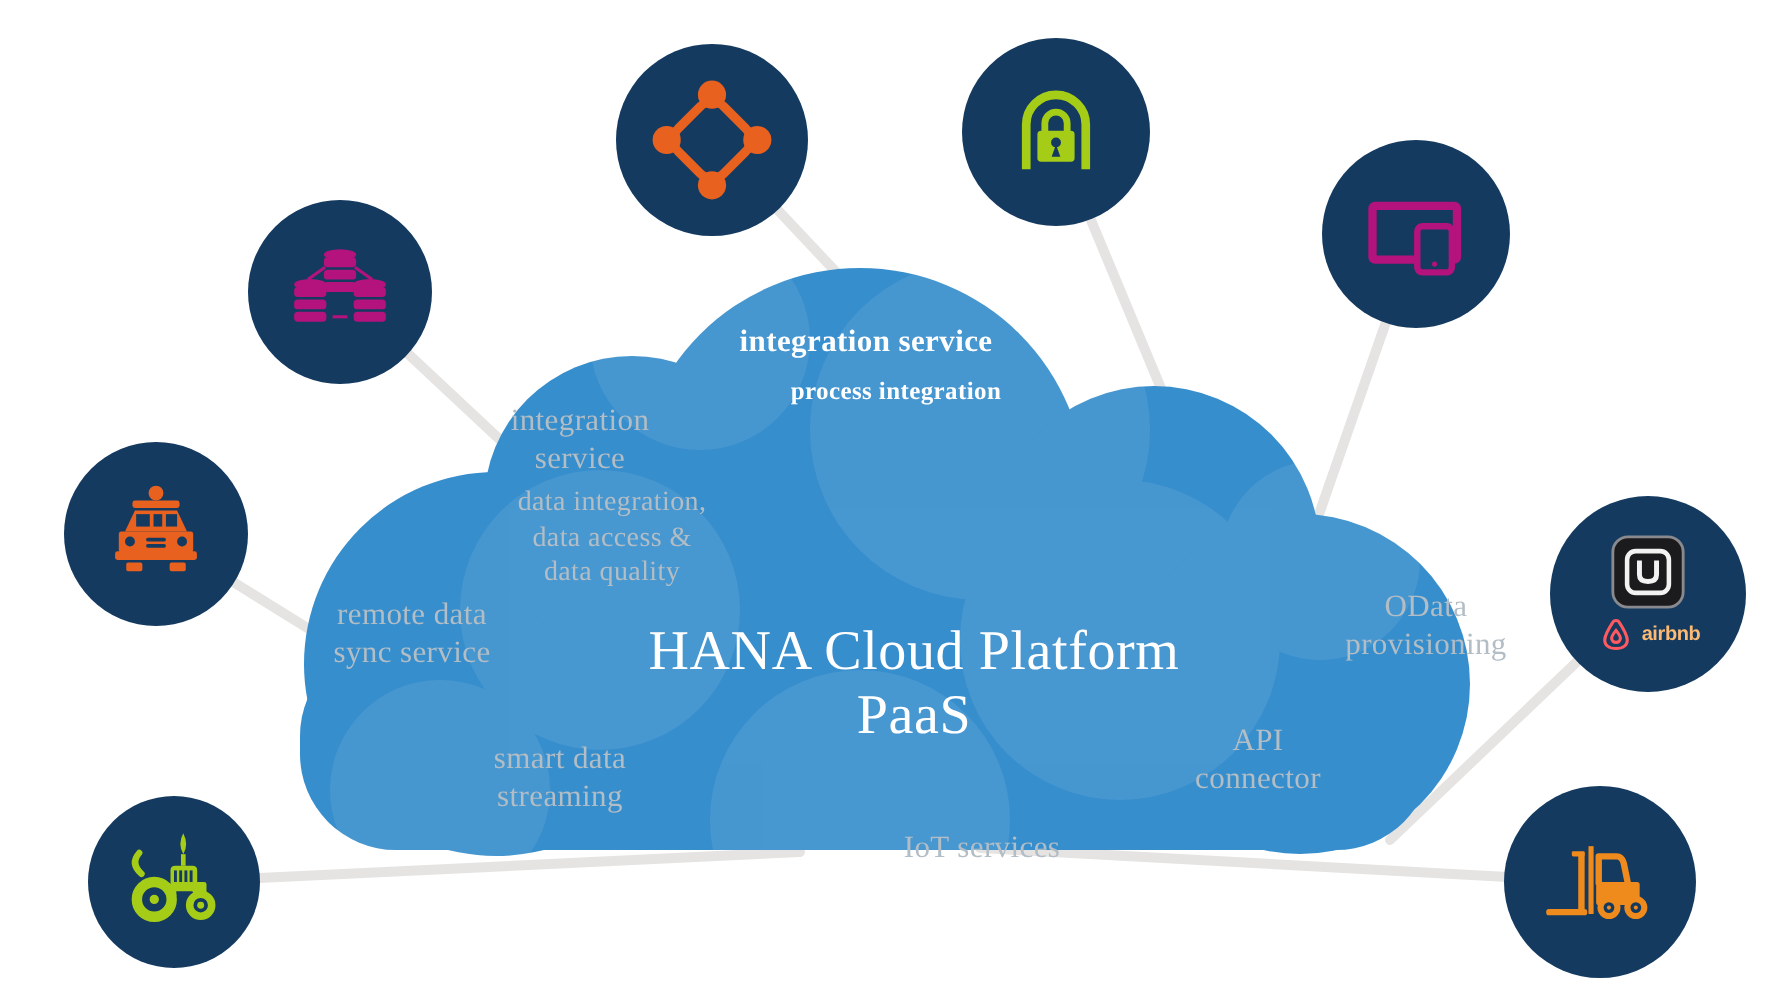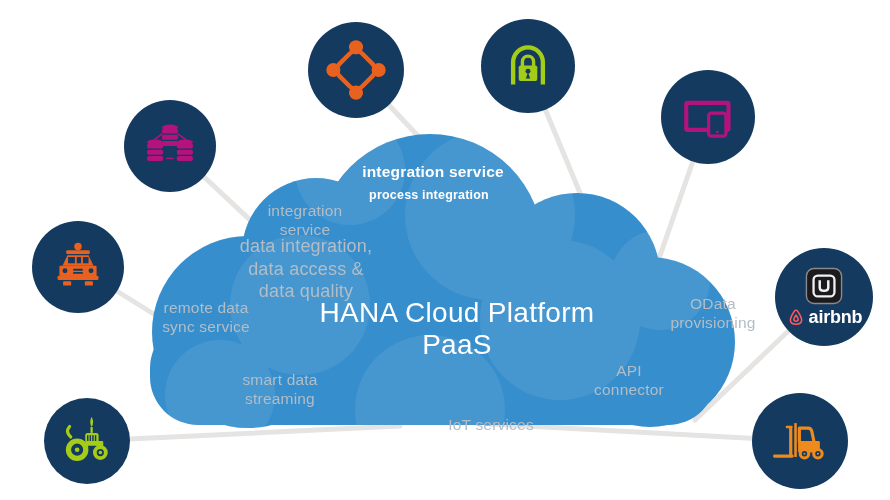--- a/index.html
+++ b/index.html
@@ -7,30 +7,30 @@
     position:relative; width:890px; height:500px; background:#ffffff;
     overflow:hidden; font-family:"Liberation Sans", sans-serif;
   }
   .bg-svg { position:absolute; left:0; top:0; }
   .sat {
     position:absolute; border-radius:50%; background:#143a60;
     display:flex; align-items:center; justify-content:center; flex-direction:column;
   }
   .label {
     position:absolute; transform:translate(-50%,-50%); text-align:center;
-    white-space:pre-line; color:#b2bdc5; line-height:1.22; letter-spacing:.2px;
+    white-space:pre-line; color:#b2bdc5; line-height:1.22; letter-spacing:.2px;font-family:Liberation Serif, serif;
   }
   .label.big   { font-size:15.5px; }
-  .label.small { font-size:18px; line-height:1.25; }
+  .label.small { font-size:14px; line-height:1.25; }
   .label.wtitle { color:#ffffff; font-weight:bold; font-size:15.5px; }
   .label.wsub   { color:#ffffff; font-weight:bold; font-size:12.5px; }
-  .label.main   { color:#ffffff; font-size:28px; line-height:1.16; letter-spacing:.3px; }
+  .label.main   { color:#ffffff; font-size:28px; line-height:1.16; letter-spacing:.3px;margin-top:14px; }
   .uber-stack { display:flex; flex-direction:column; align-items:center; gap:2px; }
   .airbnb-row { display:flex; align-items:center; gap:3px; }
-  .airbnb-text { color:#ffffff; font-weight:bold; font-size:18px; letter-spacing:-.2px; }
+  .airbnb-text { color:#fdba74; font-weight:bold; font-size:10px; letter-spacing:-.2px; }
 </style>
 </head>
 <body>
 
 <div class="stage">
 
   <svg class="bg-svg" width="890" height="500" viewBox="0 0 890 500">
     <g stroke="#e6e4e2" stroke-width="5" stroke-linecap="round">
       <line x1="356" y1="70" x2="450" y2="170"></line>
       <line x1="171" y1="146" x2="280" y2="248"></line>
@@ -207,23 +207,23 @@
           <circle cx="57" cy="70" r="4.2" fill="#143a60"></circle>
           <circle cx="57" cy="70" r="1.6" fill="#ef8a1c"></circle>
         <circle cx="78" cy="70" r="9" fill="#ef8a1c"></circle>
           <circle cx="78" cy="70" r="4.2" fill="#143a60"></circle>
           <circle cx="78" cy="70" r="1.6" fill="#ef8a1c"></circle>
       </g>
     </svg>
   </div>
 
   <div class="label wtitle" style="left:433px; top:172px;">integration service</div>
-  <div class="label wsub" style="left:429px; top:196px;">process integration</div>
-
-  <div class="label big" style="left:305px; top:221px;">integration
+  <div class="label wsub" style="left:448px; top:196px;">process integration</div>
+
+  <div class="label big" style="left:290px; top:221px;">integration
 service</div>
   <div class="label small" style="left:306px; top:269px;">data integration,
 data access &amp;
 data quality</div>
 
   <div class="label big" style="left:206px; top:318px;">remote data
 sync service</div>
 
   <div class="label main" style="left:457px; top:329px;">HANA Cloud Platform
 PaaS</div>

